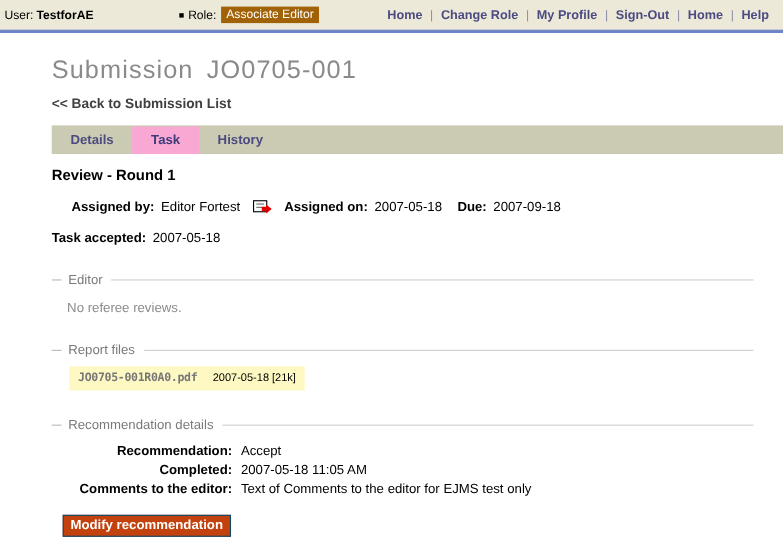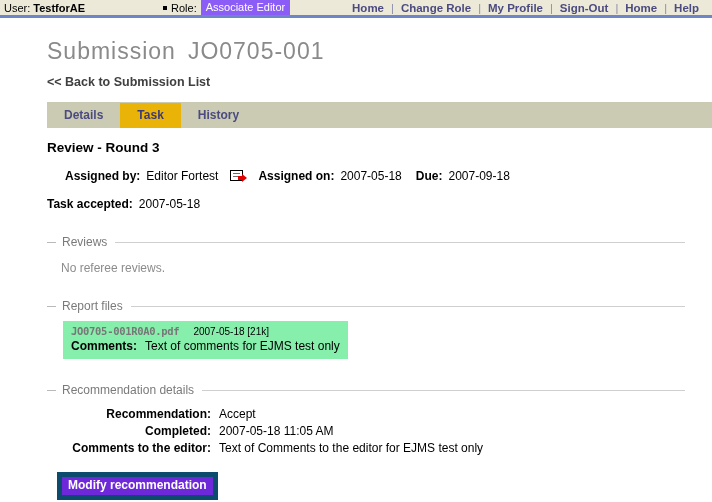--- a/index.html
+++ b/index.html
@@ -12,21 +12,21 @@
     background: #ffffff;
     font-family: "Liberation Sans", sans-serif;
     font-size: 12px;
     color: #000000;
     overflow: hidden;
     position: relative;
   }
 
   
   #topbar {
-    height: 18px;
+    height: 30px;
     background: #ece9d8;
     border-bottom: 3px solid #6e86c8;
     display: flex;
     align-items: center;
     padding: 0 6px 0 4px;
     box-sizing: border-box;
     position: relative;
   }
   .user-label {
     font-size: 11px;
@@ -52,21 +52,21 @@
     background: #000;
     display: inline-block;
     margin-right: 4px;
   }
   .role-label {
     font-size: 11px;
     color: #000;
     margin-right: 4px;
   }
   .role-badge {
-    background: #8b5cf6;
+    background: #a16207;
     color: #ffffff;
     font-size: 11px;
     padding: 1px 5px 2px 5px;
     line-height: 12px;
     white-space: nowrap;
   }
   #topnav {
     margin-left: auto;
     display: flex;
     align-items: center;
@@ -123,21 +123,21 @@
   .tab {
     padding: 5px 17px 6px 17px;
     font-size: 12px;
     font-weight: bold;
     color: #4b4b82;
     line-height: 14px;
     cursor: pointer;
     white-space: nowrap;
   }
   .tab.active {
-    background: #eab308;
+    background: #f9a8d4;
     color: #3b3b7a;
   }
 
   
   #content {
     margin-left: 47px;
     margin-right: 27px;
     padding-top: 12px;
   }
   #review-heading {
@@ -241,21 +241,21 @@
   .section-body {
     padding: 12px 0 0 14px;
   }
   .empty-note {
     color: #8c8c8c;
     font-size: 12px;
   }
 
   
   .file-block {
-    background: #86efac;
+    background: #fef9c3;
     display: inline-block;
     padding: 4px 8px 4px 8px;
     margin-left: 2px;
   }
   .file-row {
     display: flex;
     align-items: baseline;
     white-space: nowrap;
     margin-bottom: 2px;
   }
@@ -294,26 +294,26 @@
     width: 164px;
     flex: 0 0 164px;
   }
   .rec-v {
     margin-left: 8px;
   }
 
   
   #modify-btn {
     margin: 14px 0 0 10px;
-    background: #6d28d9;
+    background: #c2410c;
     color: #ffffff;
     font-family: "Liberation Sans", sans-serif;
     font-size: 12px;
     font-weight: bold;
-    border: 5px solid #0c4a6e;
+    border: 1px solid #0c4a6e;
     padding: 2px 6px 3px 6px;
     cursor: pointer;
     line-height: 13px;
   }
 </style>
 </head>
 <body>
 
 <div id="topbar">
   <span class="user-label">User:</span>
@@ -351,21 +351,21 @@
   
   <div id="tabbar">
     <div class="tab">Details</div>
     <div class="tab active">Task</div>
     <div class="tab">History</div>
   </div>
 
   
   <div id="content">
 
-    <div id="review-heading">Review - Round 3</div>
+    <div id="review-heading">Review - Round 1</div>
 
     <div class="kv-row indent-1">
       <span class="k">Assigned by:</span>
       <span class="v muted">Editor Fortest</span>
       <span class="mail-icon">
         <span class="card"></span>
         <span class="ln ln1"></span>
         <span class="ln ln2"></span>
         <span class="arrow-body"></span>
         <span class="arrow-head"></span>
@@ -377,43 +377,39 @@
     </div>
 
     <div class="kv-row task-accepted">
       <span class="k">Task accepted:</span>
       <span class="v">2007-05-18</span>
     </div>
 
     <div class="section">
       <div class="section-head">
         <span class="section-dash"></span>
-        <span class="section-title">Reviews</span>
+        <span class="section-title">Editor</span>
         <span class="section-rule"></span>
       </div>
       <div class="section-body">
         <span class="empty-note">No referee reviews.</span>
       </div>
     </div>
 
     <div class="section">
       <div class="section-head">
         <span class="section-dash"></span>
         <span class="section-title">Report files</span>
         <span class="section-rule"></span>
       </div>
       <div class="section-body" style="padding-top:8px;">
         <div class="file-block">
           <div class="file-row">
             <a href="#" class="file-name">JO0705-001R0A0.pdf</a>
             <span class="file-meta">2007-05-18 [21k]</span>
-          </div>
-          <div class="file-row">
-            <span class="file-comment-k">Comments:</span>
-            <span class="file-comment-v">Text of comments for EJMS test only</span>
           </div>
         </div>
       </div>
     </div>
 
     <div class="section">
       <div class="section-head">
         <span class="section-dash"></span>
         <span class="section-title">Recommendation details</span>
         <span class="section-rule"></span>

